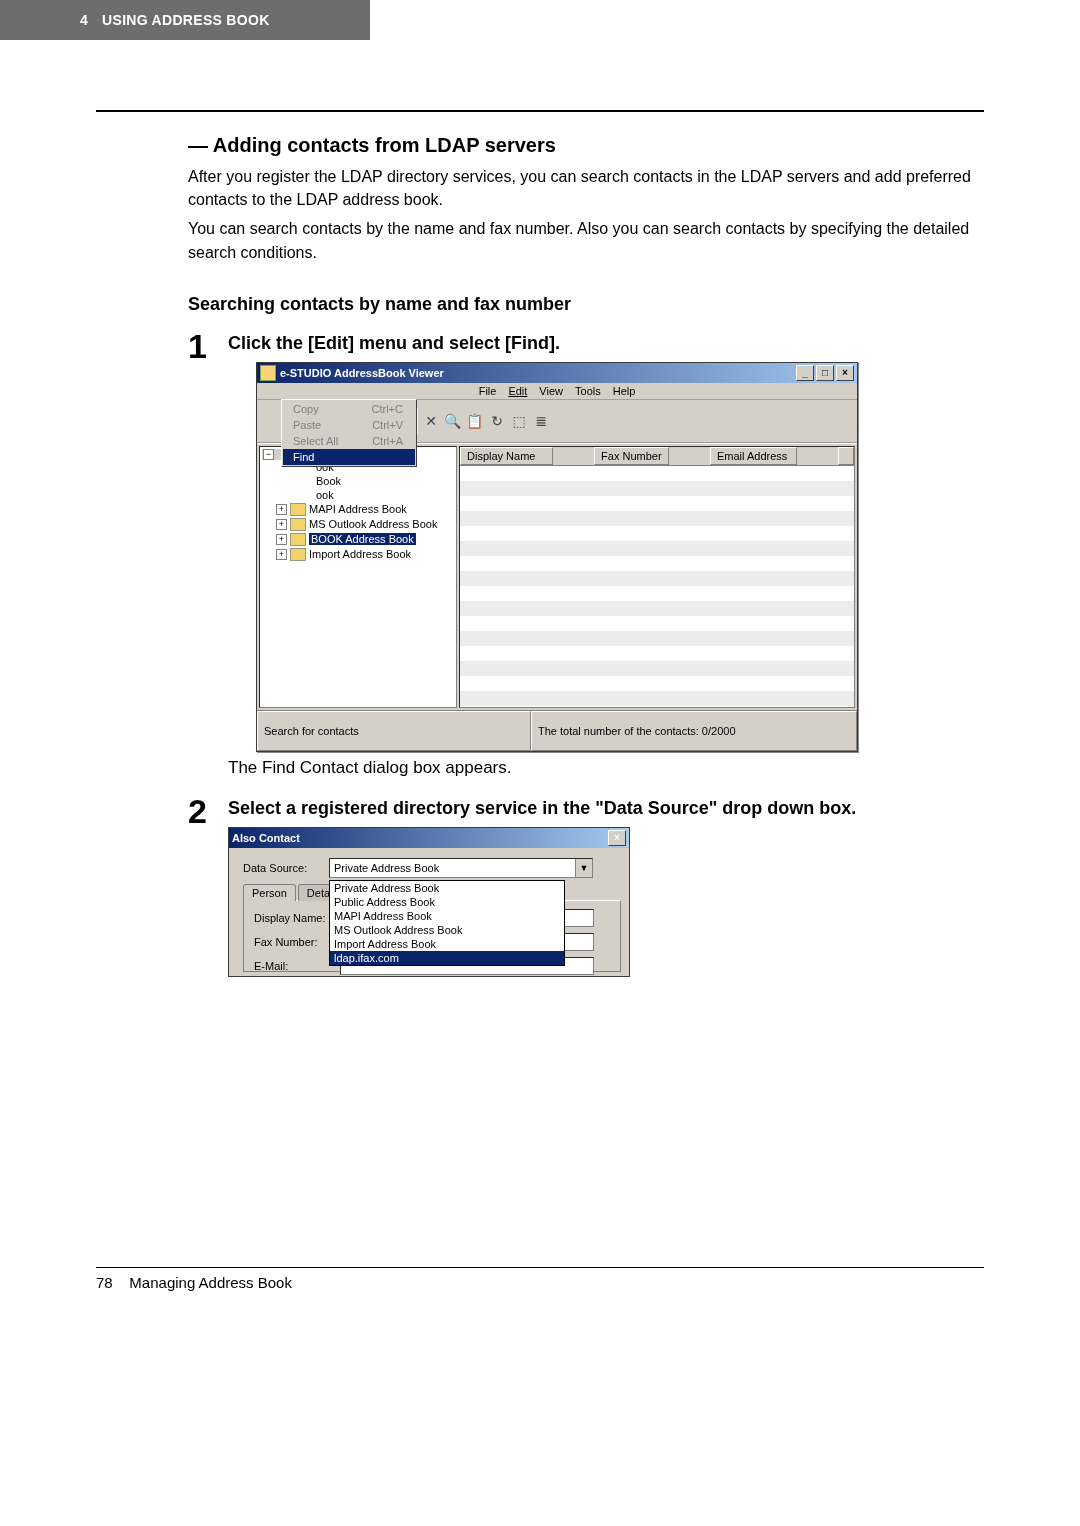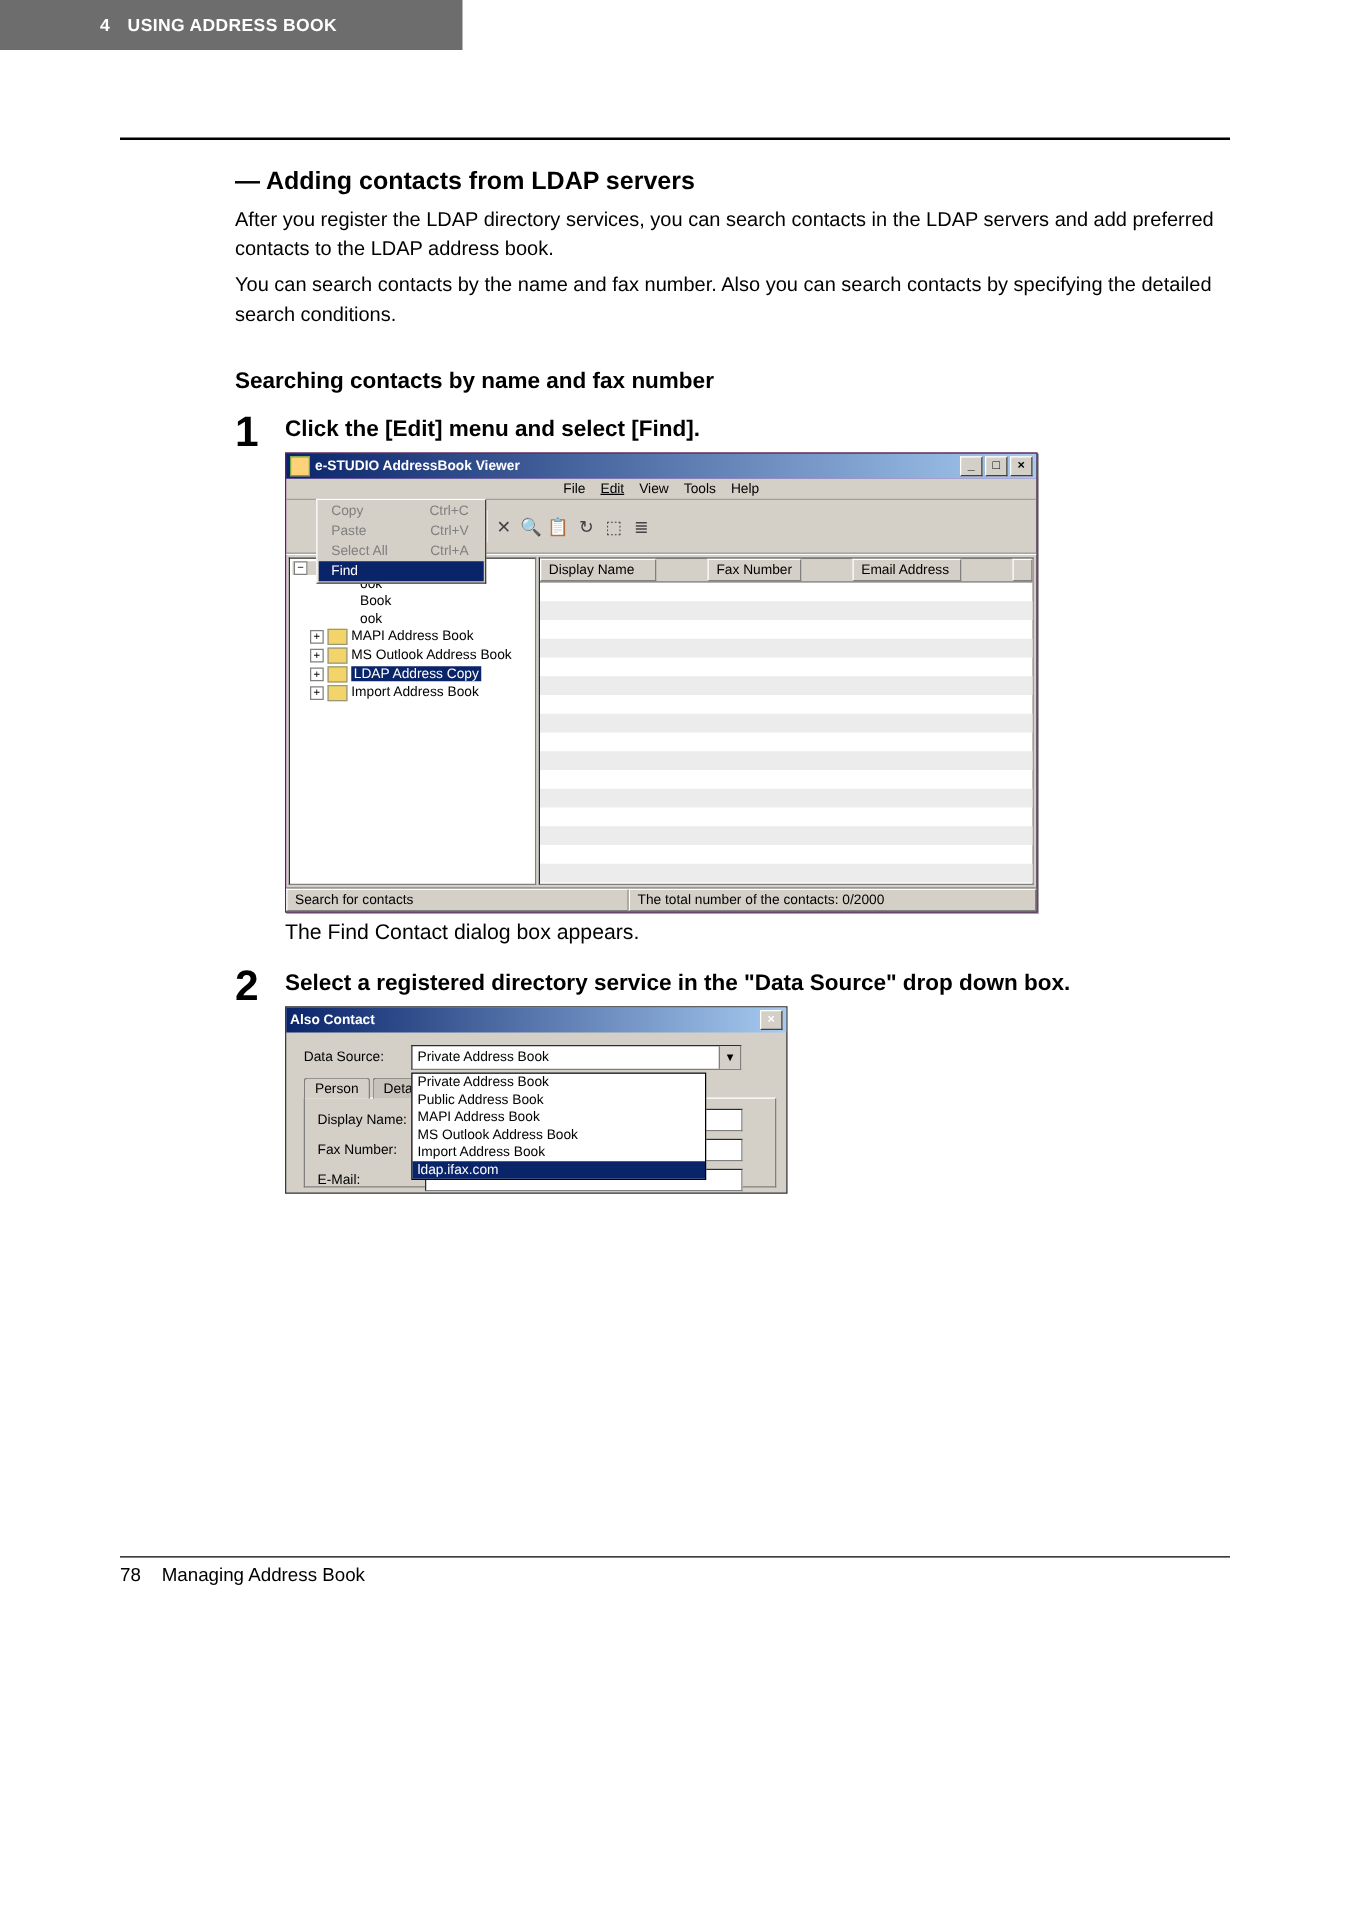--- a/index.html
+++ b/index.html
@@ -82,20 +82,21 @@
 
   
   .win1 {
     width: 600px;
     background: #a21caf;
     border: 1px solid #3a3a3a;
     font-family: Tahoma, Arial, sans-serif;
     font-size: 11px;
     color: #000;
     box-shadow: 1px 1px 0 #888;
+    margin-left: 28px;
   }
   .titlebar {
     background: linear-gradient(to right, #0a246a, #a6caf0);
     color: #fff;
     height: 20px;
     display: flex;
     align-items: center;
     padding: 0 3px;
     font-weight: bold;
     font-size: 11px;
@@ -234,21 +235,21 @@
   .list-rows .row:nth-child(even){background:#ececec;}
   .statusbar {
     display:flex;
     border-top:1px solid #808080;
     font-size:11px;
     background:#d4d0c8;
   }
   .statusbar div{
     border:1px solid #808080;
     border-top-color:#fff; border-left-color:#fff;
-    padding:2px 6px;
+    padding:13px 6px;
   }
   .status-l{flex:1}.status-r{flex:1.2}
 
   
   .win2 {
     width: 400px;
     background:#d4d0c8;
     border:1px solid #3a3a3a;
     font-family: Tahoma, Arial, sans-serif;
     font-size: 11px;
@@ -415,21 +416,21 @@
                       <span class="lbl">MAPI Address Book</span>
                     </li>
                   <li>
                       <span class="tree-box">+</span>
                       <span class="tree-icon"></span>
                       <span class="lbl">MS Outlook Address Book</span>
                     </li>
                   <li class="sel">
                       <span class="tree-box">+</span>
                       <span class="tree-icon"></span>
-                      <span class="lbl">LDAP Address Copy</span>
+                      <span class="lbl">BOOK Address Book</span>
                     </li>
                   <li>
                       <span class="tree-box">+</span>
                       <span class="tree-icon"></span>
                       <span class="lbl">Import Address Book</span>
                     </li>
                 </ul>
               </div>
               <div class="listpanel">
                 <div class="list-header">

